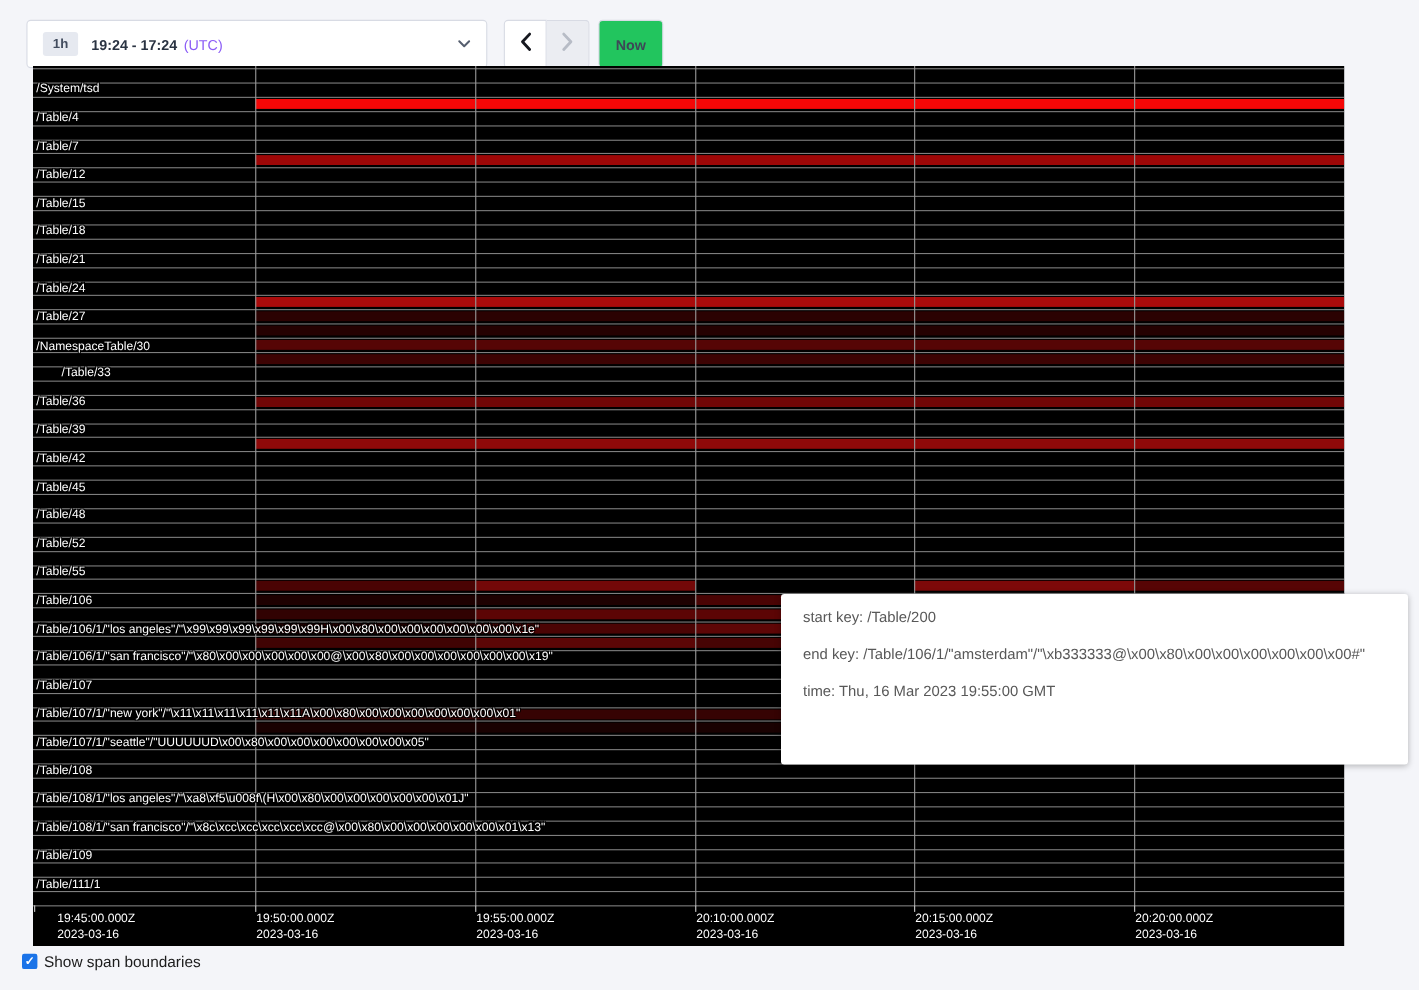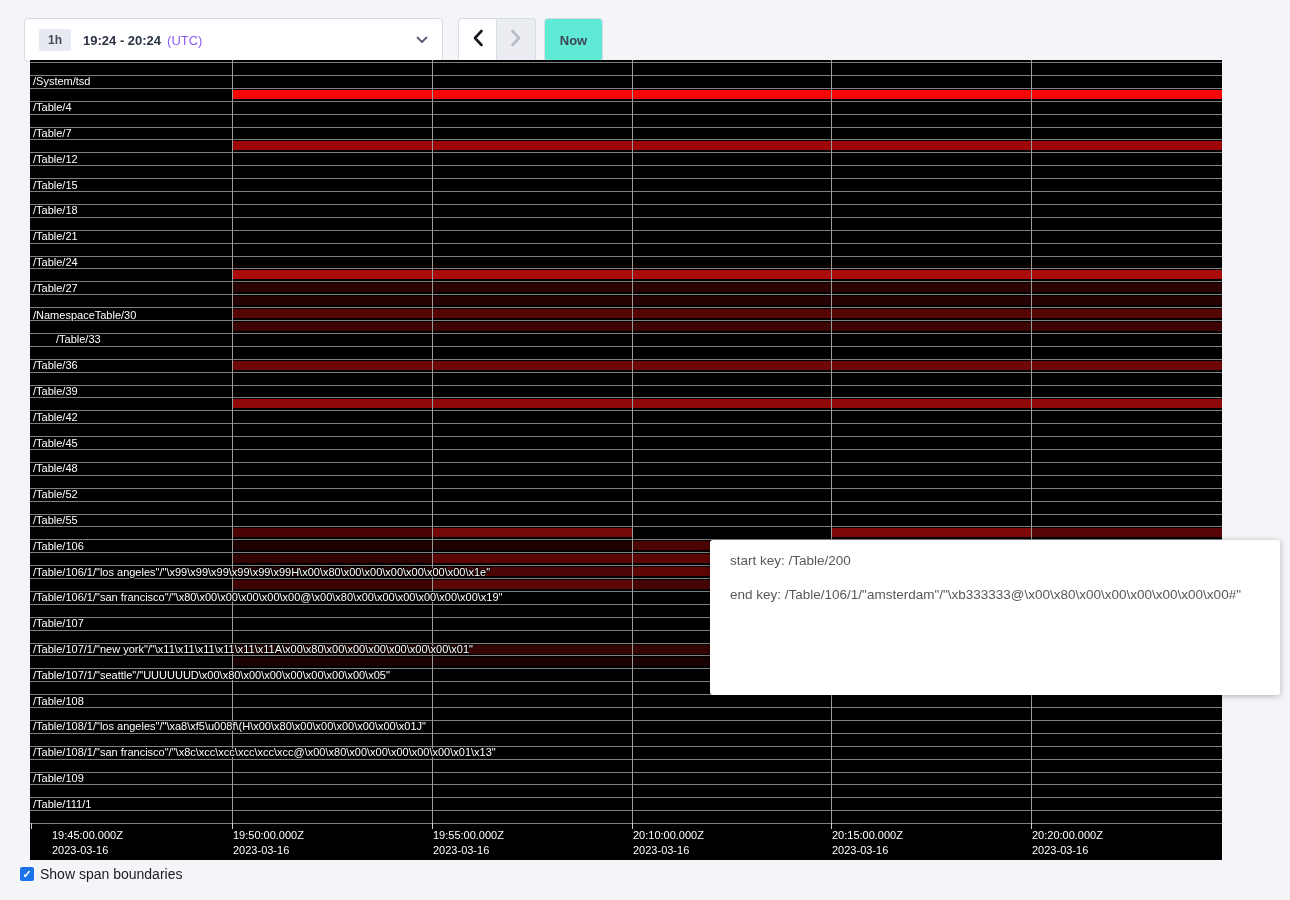--- a/index.html
+++ b/index.html
@@ -25,21 +25,21 @@
   .dd-chevron{margin-left:auto;display:flex;align-items:center;}
   .nav-group{position:absolute;left:458px;top:18px;height:44px;display:flex;}
   .nav-btn{
     width:39px;height:44px;box-sizing:border-box;border:1px solid #d8dbe4;
     background:#fff;display:flex;align-items:center;justify-content:center;cursor:pointer;
   }
   .nav-btn.prev{border-radius:4px 0 0 4px;}
   .nav-btn.next{border-radius:0 4px 4px 0;border-left:none;background:#ebedf2;cursor:default;}
   .now-btn{
     position:absolute;left:544px;top:18px;width:59px;height:44px;box-sizing:border-box;
-    background:#5eead4;border:1px solid #d8dbe4;border-radius:4px;
+    background:#22c55e;border:1px solid #d8dbe4;border-radius:4px;
     font-size:13px;font-weight:700;color:#3e4757;
     display:flex;align-items:center;justify-content:center;cursor:pointer;
   }
   
   .heatmap{
     position:absolute;left:30px;top:60px;width:1192px;height:800px;
     background:#000;overflow:hidden;
   }
   .hline{position:absolute;left:0;width:1192px;height:1px;background:#7f7f7f;}
   .vline{position:absolute;top:0;width:1px;background:#9a9a9a;}
@@ -70,21 +70,21 @@
     display:flex;align-items:center;justify-content:center;
     color:#fff;font-size:11px;font-weight:700;line-height:11px;
   }
   .checkbox-label{margin-left:6px;font-size:14px;color:#1b1b1b;}
 </style>
 </head>
 <body>
 
 <div class="time-selector">
   <span class="range-badge">1h</span>
-  <span class="range-text">19:24 - 20:24</span>
+  <span class="range-text">19:24 - 17:24</span>
   <span class="range-suffix">(UTC)</span>
   <span class="dd-chevron">
     <svg width="12" height="8" viewBox="0 0 12 8">
         <polyline points="1.5,1.5 6,6 10.5,1.5" fill="none" stroke="#555e6e" stroke-width="1.8" stroke-linecap="round" stroke-linejoin="round"></polyline>
       </svg>
   </span>
 </div>
 
 <div class="nav-group">
   <div class="nav-btn prev">
@@ -253,18 +253,19 @@
     <div class="axis-tick" style="left: 1001px; top: 763.1px;"></div>
     <div class="axis-label" style="left: 1002px; top: 768.1px;">
       <div>20:20:00.000Z</div>
       <div>2023-03-16</div>
     </div>
   </div>
 
 <div class="tooltip">
   <div class="tline">start key: /Table/200</div>
   <div class="tline">end key: /Table/106/1/"amsterdam"/"\xb333333@\x00\x80\x00\x00\x00\x00\x00\x00#"</div>
+  <div class="tline">time: Thu, 16 Mar 2023 19:55:00 GMT</div>
 </div>
 
 <div class="footer">
   <div class="checkbox">✓</div>
   <span class="checkbox-label">Show span boundaries</span>
 </div>
 
 </body></html>

